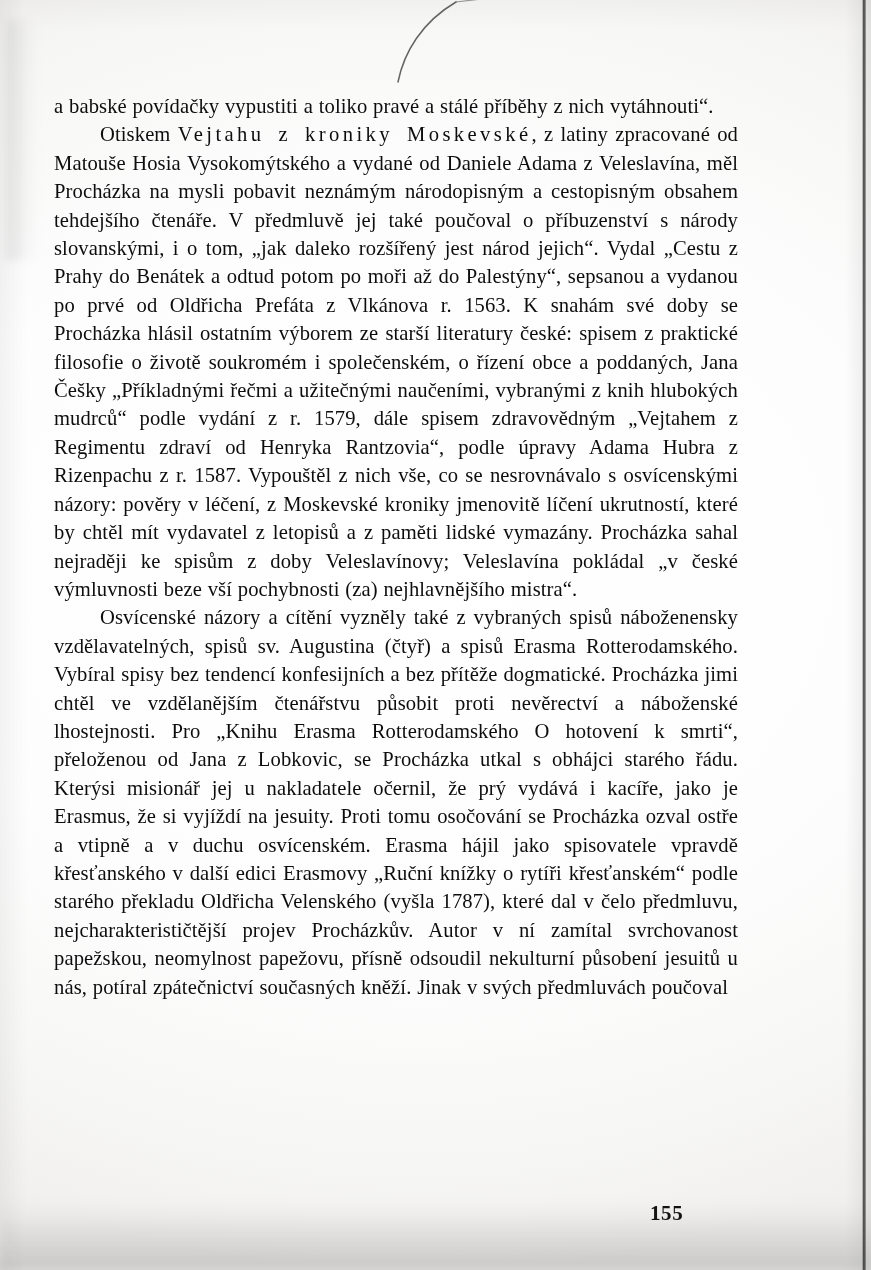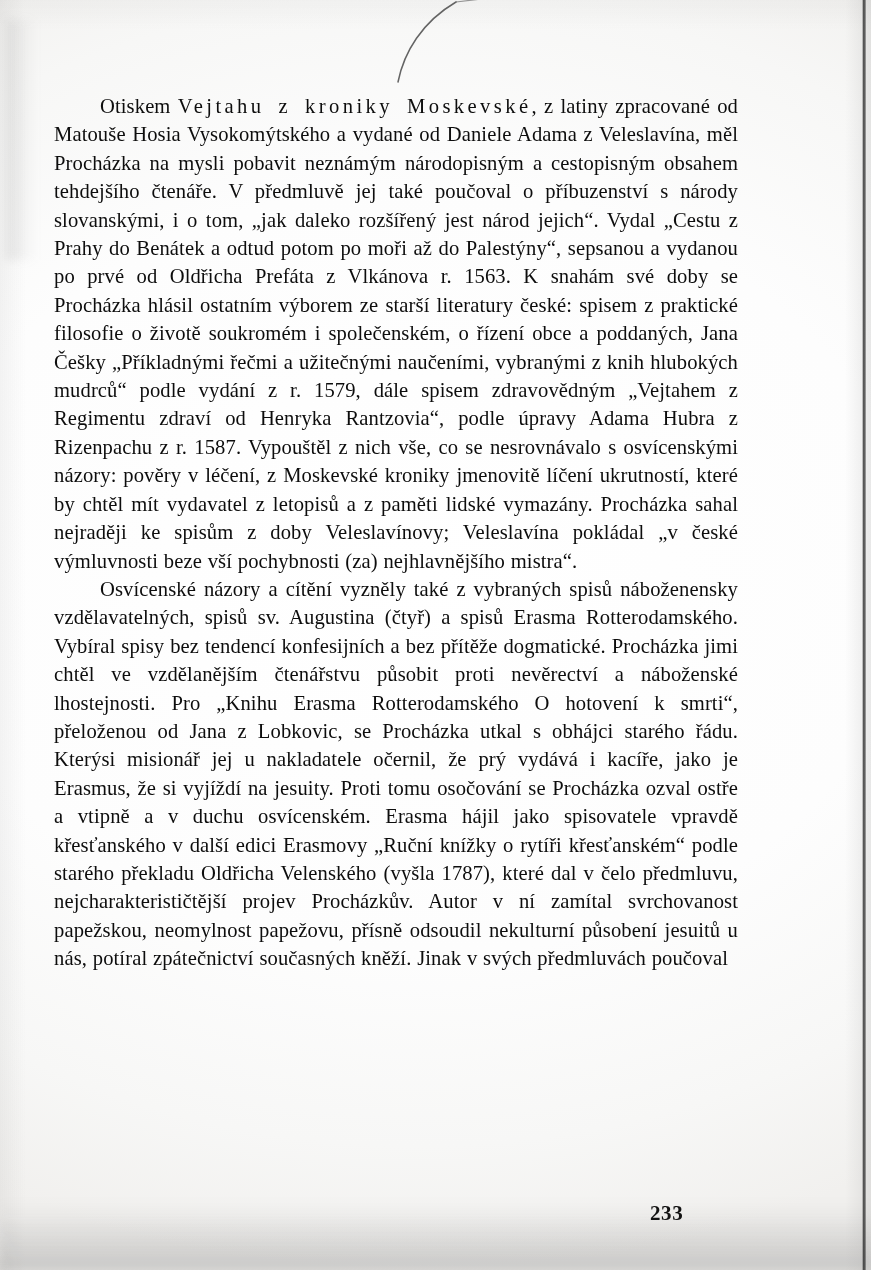--- a/index.html
+++ b/index.html
@@ -120,22 +120,23 @@
   <svg class="corner-curve" viewBox="0 0 120 90" xmlns="http://www.w3.org/2000/svg">
     <path d="M 28 82 C 34 52, 52 22, 86 2" fill="none" stroke="#4a4a4a" stroke-width="1.5" stroke-linecap="round" opacity="0.85"></path>
     <path d="M 86 2 L 120 -2" fill="none" stroke="#3a3a3a" stroke-width="1.2" opacity="0.5"></path>
   </svg>
 
   <div class="scan-edge-fade"></div>
   <div class="scan-edge"></div>
 
   <div class="textblock">
 
+    <p><span>a babské povídačky vypustiti a toliko pravé a stálé příběhy z nich vytáhnouti“.</span></p>
 
     <p class="indent"><span>Otiskem </span><span class="spaced">Vejtahu z kroniky Moskevské</span><span>, z latiny zpracované od Matouše Hosia Vysokomýtského a vydané od Daniele Adama z Veleslavína, měl Procházka na mysli pobavit neznámým národopisným a cestopisným obsahem tehdejšího čtenáře. V předmluvě jej také poučoval o příbuzenství s národy slovanskými, i o tom, „jak daleko rozšířený jest národ jejich“. Vydal „Cestu z Prahy do Benátek a odtud potom po moři až do Palestýny“, sepsanou a vydanou po prvé od Oldřicha Prefáta z Vlkánova r. 1563. K snahám své doby se Procházka hlásil ostatním výborem ze starší literatury české: spisem z praktické filosofie o životě soukromém i společenském, o řízení obce a poddaných, Jana Češky „Příkladnými řečmi a užitečnými naučeními, vybranými z knih hlubokých mudrců“ podle vydání z r. 1579, dále spisem zdravovědným „Vejtahem z Regimentu zdraví od Henryka Rantzovia“, podle úpravy Adama Hubra z Rizenpachu z r. 1587. Vypouštěl z nich vše, co se nesrovnávalo s osvícenskými názory: pověry v léčení, z Moskevské kroniky jmenovitě líčení ukrutností, které by chtěl mít vydavatel z letopisů a z paměti lidské vymazány. Procházka sahal nejraději ke spisům z doby Veleslavínovy; Veleslavína pokládal „v české výmluvnosti beze vší pochybnosti (za) nejhlavnějšího mistra“.</span></p>
 
     <p class="indent"><span>Osvícenské názory a cítění vyzněly také z vybraných spisů náboženensky vzdělavatelných, spisů sv. Augustina (čtyř) a spisů Erasma Rotterodamského. Vybíral spisy bez tendencí konfesijních a bez přítěže dogmatické. Procházka jimi chtěl ve vzdělanějším čtenářstvu působit proti nevěrectví a náboženské lhostejnosti. Pro „Knihu Erasma Rotterodamského O hotovení k smrti“, přeloženou od Jana z Lobkovic, se Procházka utkal s obhájci starého řádu. Kterýsi misionář jej u nakladatele očernil, že prý vydává i kacíře, jako je Erasmus, že si vyjíždí na jesuity. Proti tomu osočování se Procházka ozval ostře a vtipně a v duchu osvícenském. Erasma hájil jako spisovatele vpravdě křesťanského v další edici Erasmovy „Ruční knížky o rytíři křesťanském“ podle starého překladu Oldřicha Velenského (vyšla 1787), které dal v čelo předmluvu, nejcharakterističtější projev Procházkův. Autor v ní zamítal svrchovanost papežskou, neomylnost papežovu, přísně odsoudil nekulturní působení jesuitů u nás, potíral zpátečnictví současných kněží. Jinak v svých předmluvách poučoval</span></p>
 
   </div>
 
-  <div class="pagenum">233</div>
+  <div class="pagenum">155</div>
 
 </div>
 
 </body></html>

